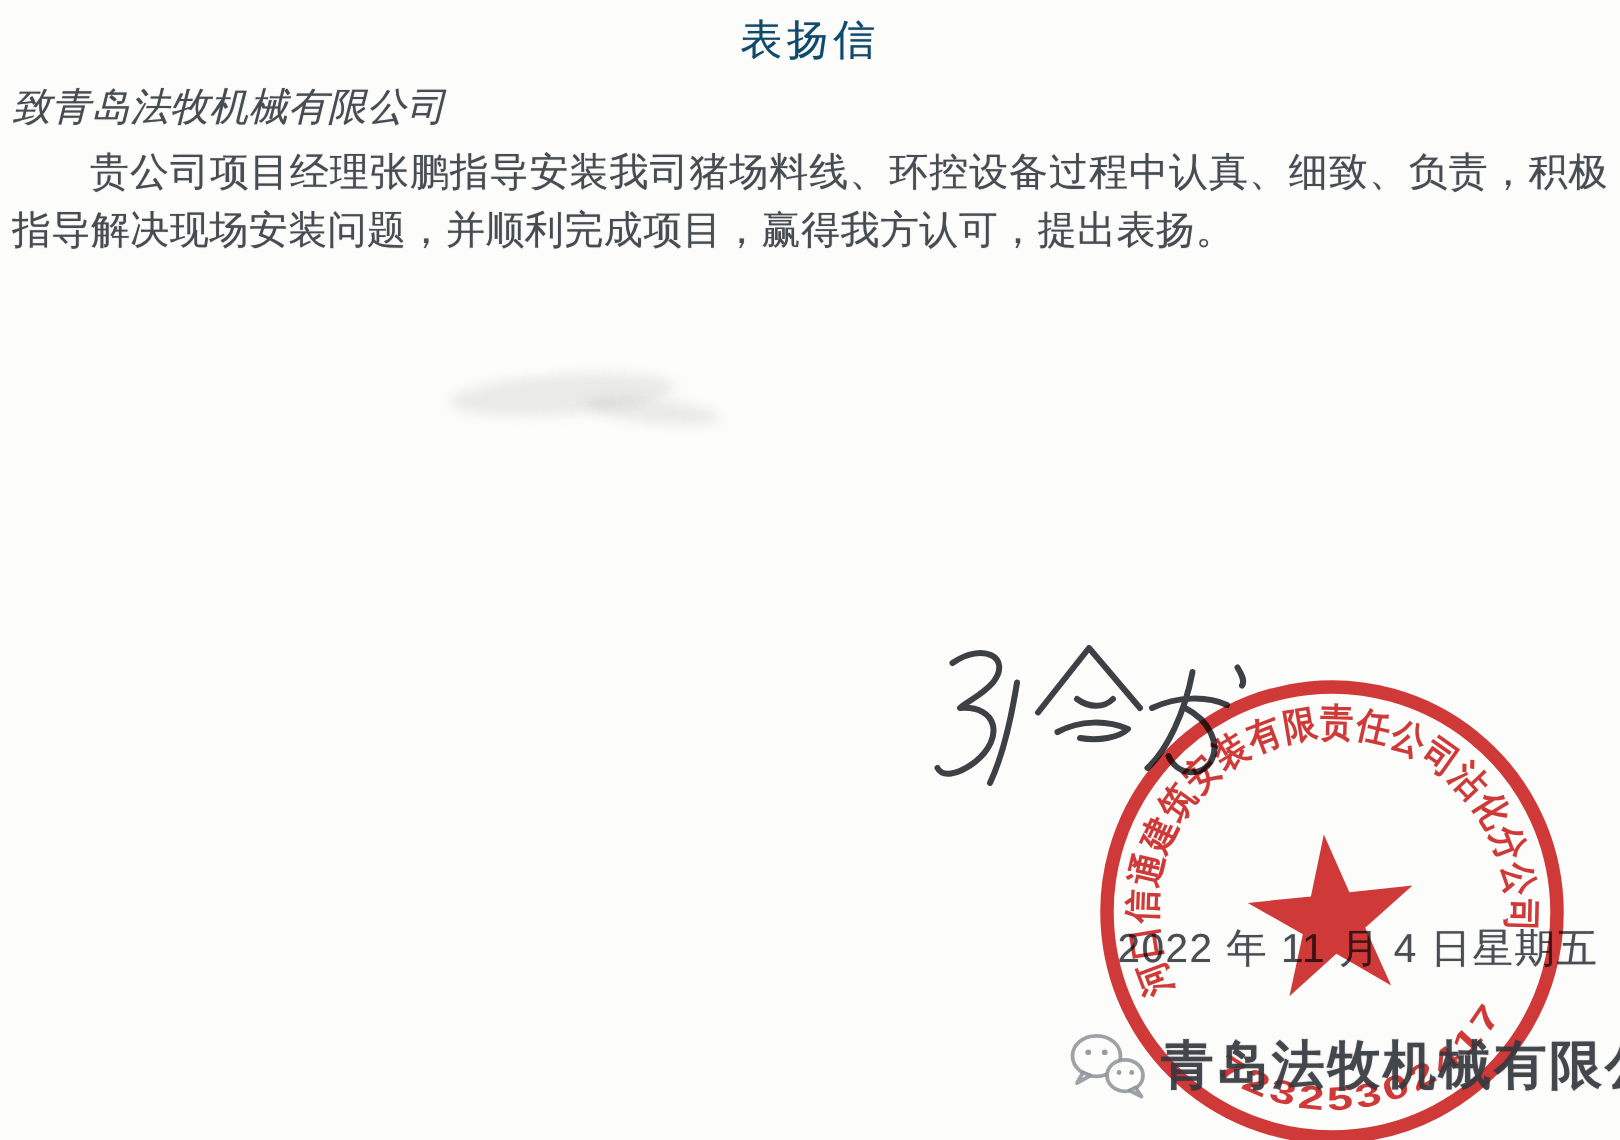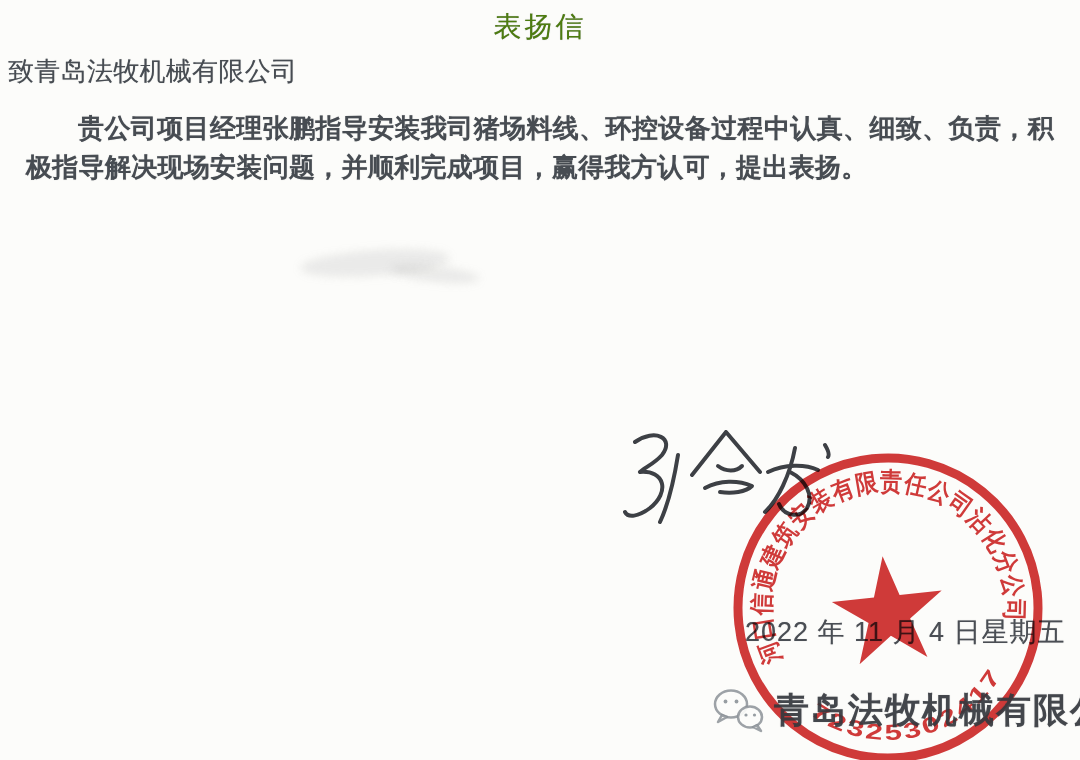--- a/index.html
+++ b/index.html
@@ -8,30 +8,30 @@
     width:1080px;height:760px;
     background:#fcfcfa;
     overflow:hidden;
     font-family:"Liberation Sans","DejaVu Sans",sans-serif;
     color:#474c52;
   }
   .title{
     position:absolute;left:0;top:8px;width:100%;
     text-align:center;
     font-size:28px;letter-spacing:3px;
-    color:#4d7c0f;
+    color:#0c4a6e;
     text-shadow:0 0 0.7px rgba(74,80,86,.55);
   }
   .body-text{
     position:absolute;left:8px;top:52px;width:1064px;
     font-size:26px;line-height:39px;letter-spacing:0.3px;
     text-shadow:0 0 0.7px rgba(71,76,82,.5);
   }
-  .salutation{margin:0 0 4px 0;}
-  .para{margin:18px;text-indent:2em;text-align:justify;font-weight:bold;}
+  .salutation{margin:0 0 4px 0;font-style:italic;}
+  .para{margin:0;text-indent:2em;text-align:justify;}
   .closing{margin:44px 0 0 0;text-indent:2em;}
   .smudge{
     position:absolute;border-radius:50%;
     background:rgba(125,125,130,.14);
     filter:blur(4px);
   }
   .smudge.s1{left:300px;top:250px;width:150px;height:26px;transform:rotate(-4deg);}
   .smudge.s2{left:390px;top:266px;width:90px;height:16px;transform:rotate(6deg);}
   .signature-svg{
     position:absolute;left:580px;top:400px;

